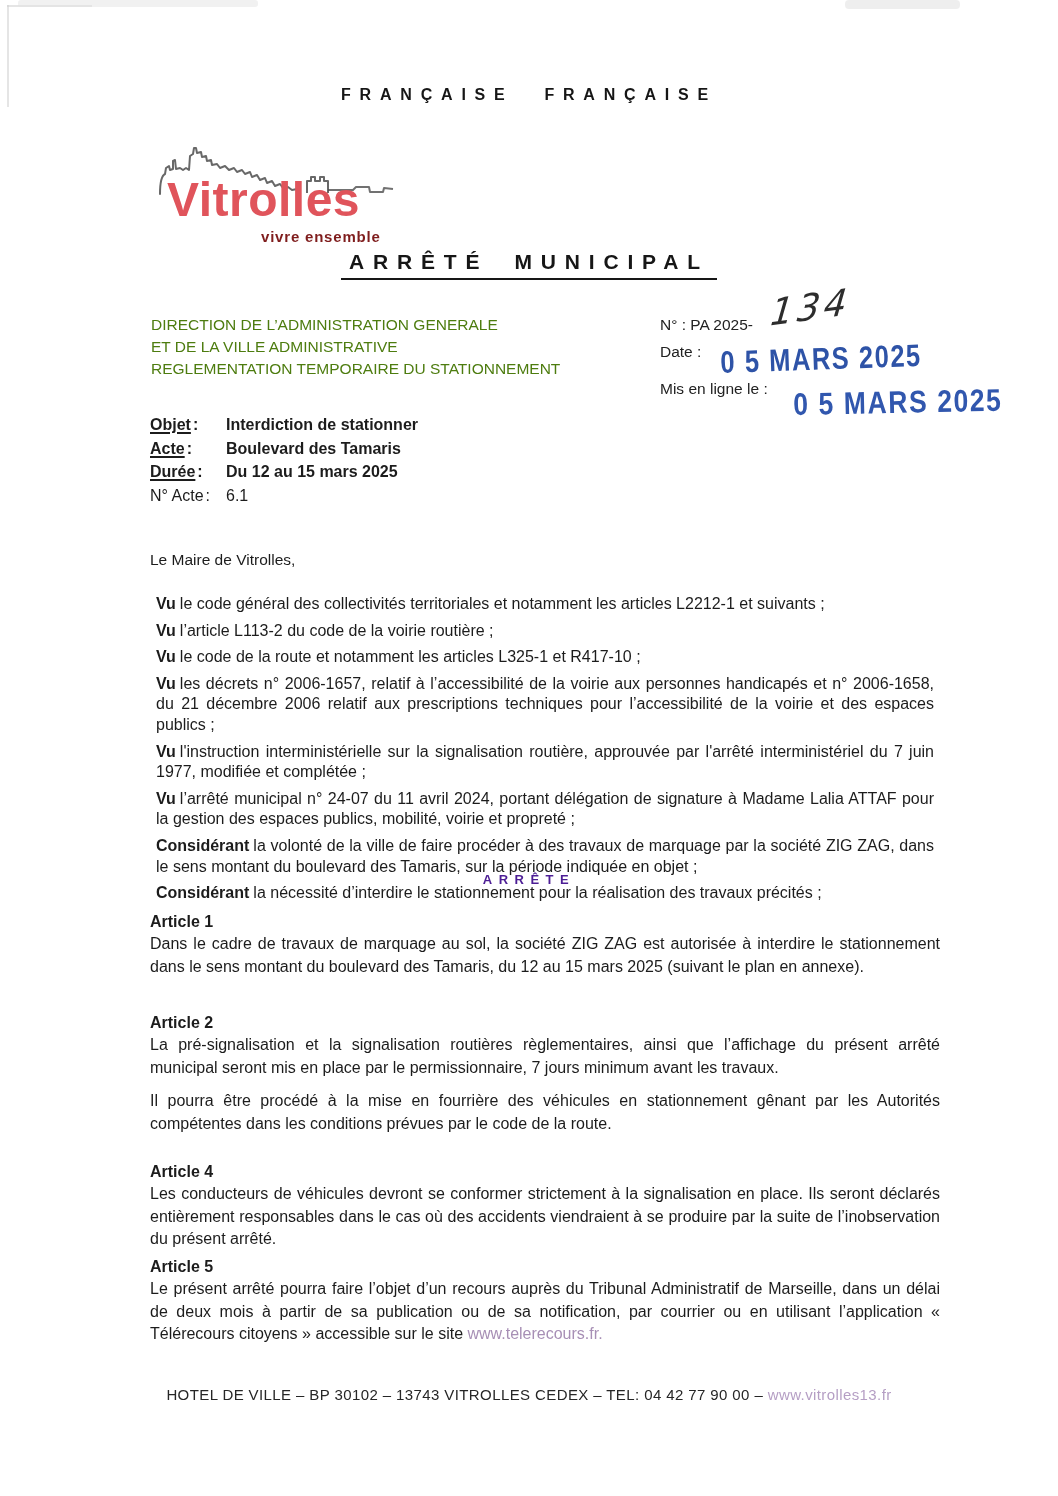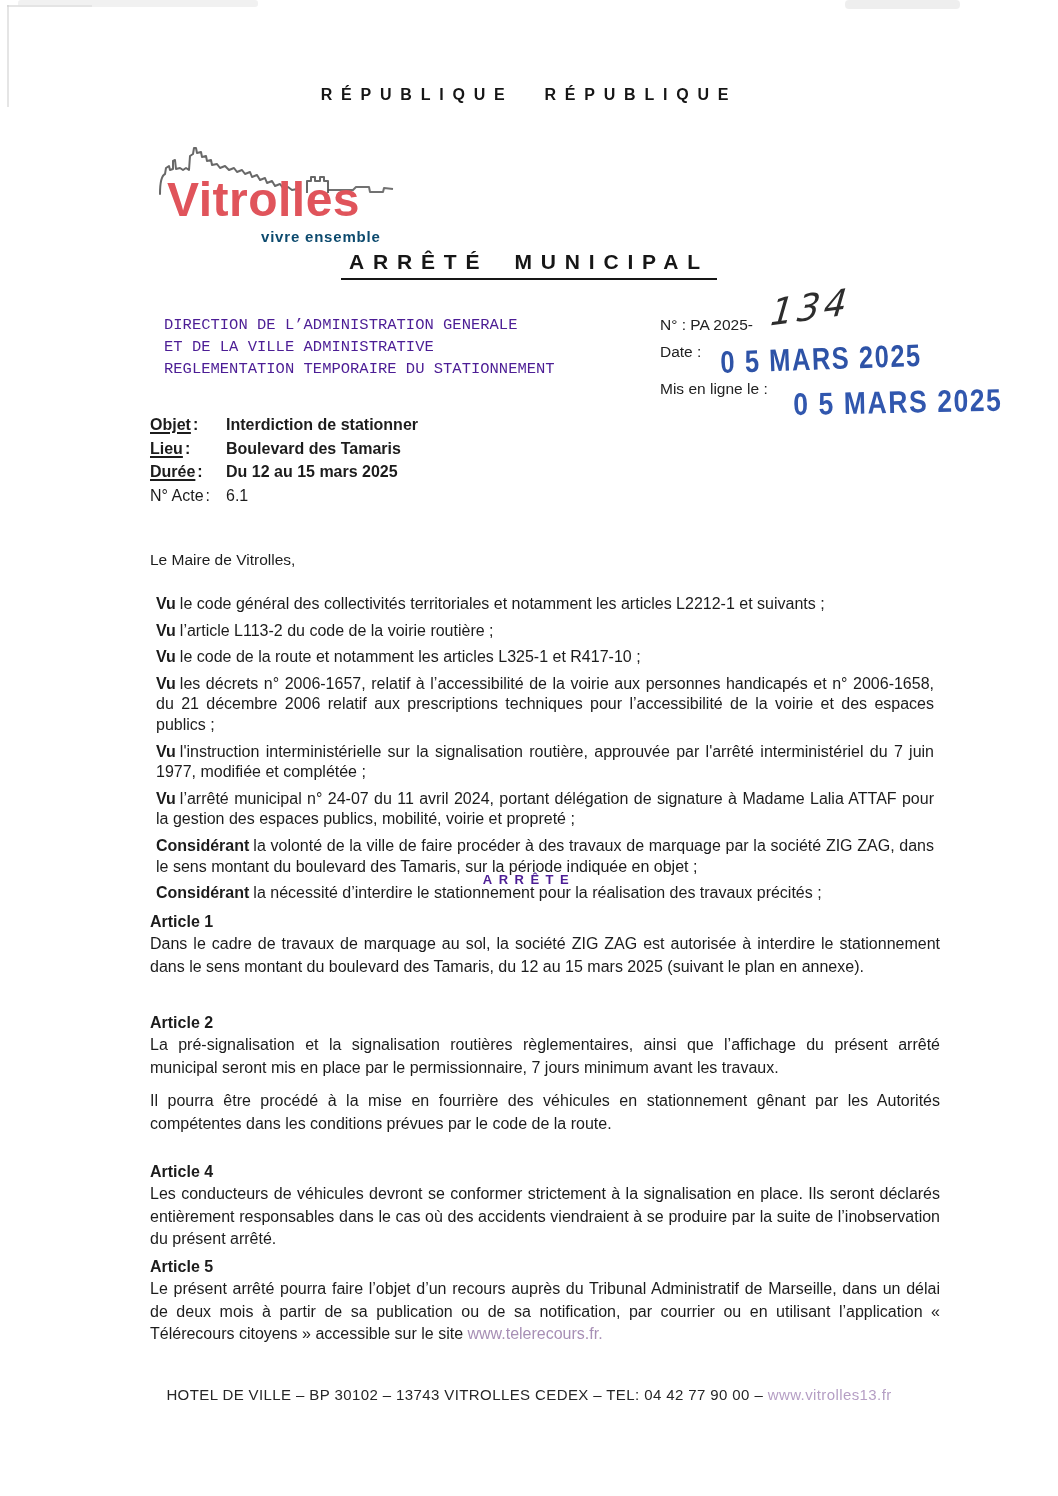--- a/index.html
+++ b/index.html
@@ -21,30 +21,30 @@
 
   
   .logo{position:absolute;left:155px;top:142px;width:270px;height:110px;}
   .logo svg{position:absolute;left:2px;top:2px;}
   .logo-word{
     position:absolute;left:12px;top:34px;font-size:48px;line-height:1;
     font-weight:700;color:#e0545b;letter-spacing:.5px;
   }
   .logo-tagline{
     position:absolute;left:106px;top:86px;font-size:15px;font-weight:600;
-    color:#0c4a6e;letter-spacing:.8px;white-space:nowrap;
+    color:#7f1d1d;letter-spacing:.8px;white-space:nowrap;
   }
 
   .doc-title{position:absolute;top:250px;left:0;width:100%;text-align:center;}
   .doc-title span{
     display:inline-block;font-size:21px;font-weight:700;letter-spacing:.42em;word-spacing:.55em;
     border-bottom:2.5px solid #161616;padding:0 8px 4px 8px;color:#161616;
   }
 
-  .direction{position:absolute;left:164px;top:314px;width:520px;font-size:15.5px;line-height:22px;color:#4c1d95;font-family:Liberation Mono, monospace;}
+  .direction{position:absolute;left:151px;top:314px;width:520px;font-size:15.5px;line-height:22px;color:#4d7c0f;}
 
   .refblock{position:absolute;left:660px;top:314px;width:380px;font-size:15.5px;line-height:22px;color:#222;}
   .refblock .lbl{position:absolute;left:0;white-space:nowrap;}
   .ref-number{top:0;}
   .ref-date{top:27px;}
   .ref-online{top:64px;}
   .handwritten{
     position:absolute;left:112px;top:-12px;font-size:36px;color:#2d2d2d;
     font-family:"DejaVu Sans",sans-serif;font-style:italic;font-weight:400;letter-spacing:4px;
     transform:rotate(-8deg) skewX(-14deg);transform-origin:left top;white-space:nowrap;
@@ -88,21 +88,21 @@
 </head>
 <body>
 
 <div class="page">
 
   <div class="artifact art-v"></div>
   <div class="artifact art-h"></div>
   <div class="artifact art-s1"></div>
   <div class="artifact art-s2"></div>
 
-  <div class="republique">RÉPUBLIQUE RÉPUBLIQUE</div>
+  <div class="republique">FRANÇAISE FRANÇAISE</div>
 
   <div class="logo">
     <svg width="240" height="52" viewBox="0 0 240 52">
       <path d="M3,50 C3,40 4,32 8,30 L9,24 L12,22 L13,26 L16,25 L16,17 L18,16 L19,25 L23,24 L26,26 L29,24 L32,26 L33,12 L36,10 L37,4 L39,4 L40,9 L44,8 L45,13 L49,12 L50,17 L54,16 L55,21 L60,20 L63,24 L68,22 L72,26 L77,24 L80,28 L85,26 L88,30 L93,28 L95,33 L100,31 L103,36 L108,34 L110,39 L115,37 L118,42 L123,40 L126,44 L131,43 L135,46 L140,45 L143,48" fill="none" stroke="#4d4d4d" stroke-width="2" stroke-linejoin="round" stroke-linecap="round" opacity="0.85"></path>
       <path d="M150,49 L150,37 L154,37 L154,33 L158,33 L158,37 L163,37 L163,33 L167,33 L167,37 L171,37 L171,49" fill="none" stroke="#4d4d4d" stroke-width="2" stroke-linejoin="round" opacity="0.85"></path>
       <path d="M171,46 L196,46 L199,43 L212,43 L213,48 L226,48 L227,44 L236,45" fill="none" stroke="#4d4d4d" stroke-width="2" stroke-linejoin="round" opacity="0.8"></path>
     </svg>
     <div class="logo-word">Vitrolles</div>
     <div class="logo-tagline">vivre ensemble</div>
   </div>
@@ -125,21 +125,21 @@
     <span class="lbl ref-online">Mis en ligne le :</span>
     <span class="stamp stamp-2">0 5 MARS 2025</span>
   </div>
 
   <div class="meta">
     <div class="meta-row strong">
       <span class="meta-label"><span class="lbl-word">Objet</span><span class="meta-colon">:</span></span>
       <span class="meta-value">Interdiction de stationner</span>
     </div>
     <div class="meta-row strong">
-      <span class="meta-label"><span class="lbl-word">Lieu</span><span class="meta-colon">:</span></span>
+      <span class="meta-label"><span class="lbl-word">Acte</span><span class="meta-colon">:</span></span>
       <span class="meta-value">Boulevard des Tamaris</span>
     </div>
     <div class="meta-row strong">
       <span class="meta-label"><span class="lbl-word">Durée</span><span class="meta-colon">:</span></span>
       <span class="meta-value">Du 12 au 15 mars 2025</span>
     </div>
     <div class="meta-row">
       <span class="meta-label"><span>N° Acte</span><span class="meta-colon">:</span></span>
       <span class="meta-value">6.1</span>
     </div>

